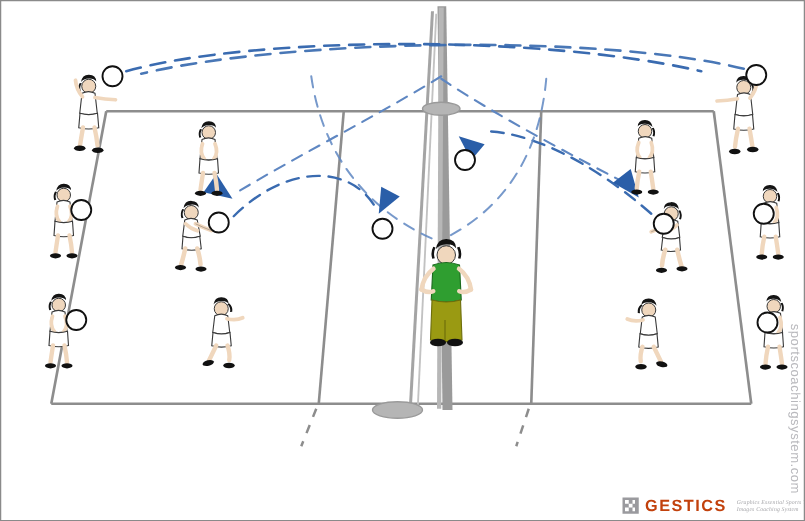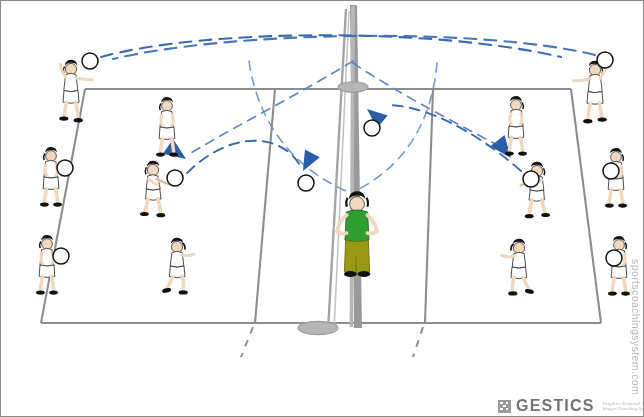--- a/index.html
+++ b/index.html
@@ -7,21 +7,21 @@
   #stage{position:relative;width:644px;height:417px;background:#ffffff;
          box-sizing:border-box;border:1px solid #8a8a8a;overflow:hidden;}
   #scene{position:absolute;left:0;top:0;width:644px;height:417px;}
   .wm{position:absolute;right:1px;top:258px;width:14px;height:155px;
       color:#b9b9bd;font-size:10.5px;letter-spacing:.4px;
       writing-mode:vertical-rl;text-orientation:mixed;
       white-space:nowrap;user-select:none;}
   .brand{position:absolute;left:497px;top:396px;display:flex;align-items:center;gap:5px;}
   .brand-mark{width:13px;height:13px;background:#9a9a9e;position:relative;flex:none;}
   .brand-mark i{position:absolute;width:2.6px;height:2.6px;background:#ffffff;display:block;}
-  .brand-name{font-size:16px;font-weight:700;color:#737373;letter-spacing:1.2px;
+  .brand-name{font-size:13px;font-weight:700;color:#c2410c;letter-spacing:1.2px;
               font-family:"Liberation Sans",sans-serif;}
   .brand-tag{display:flex;flex-direction:column;justify-content:center;margin-left:3px;}
   .brand-tag span{font-size:4.6px;color:#a6a6aa;letter-spacing:.15px;
                   font-family:"Liberation Serif",serif;font-style:italic;line-height:5.4px;white-space:nowrap;}
 </style>
 </head>
 <body>
 
 <div id="stage">
 

